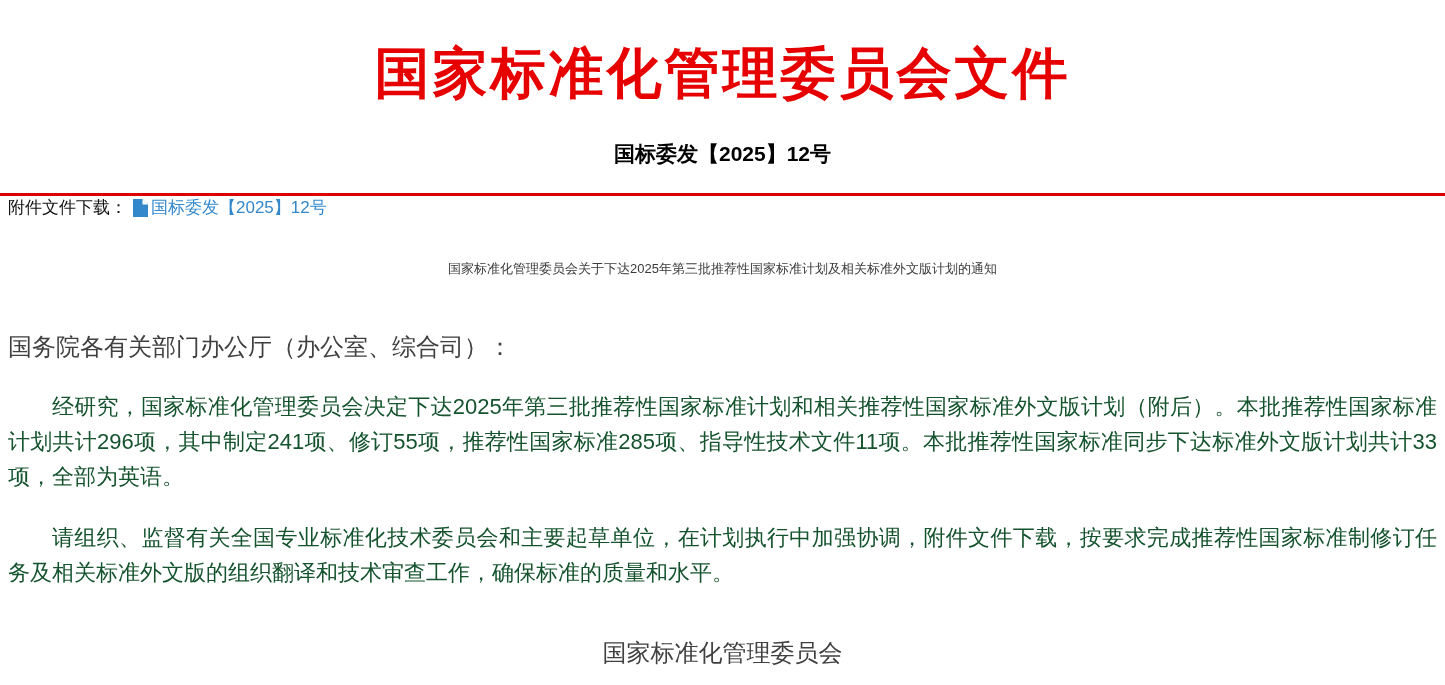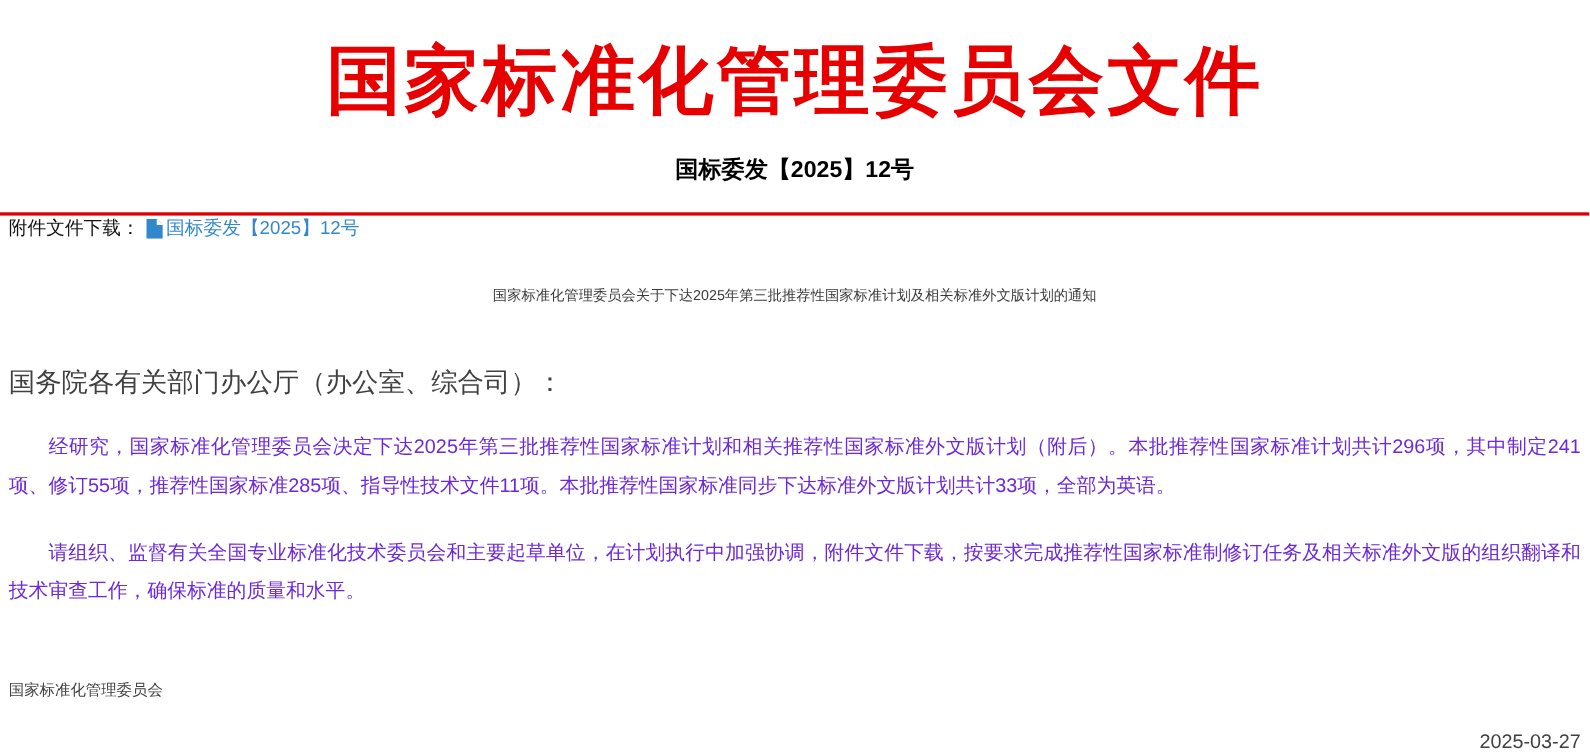--- a/index.html
+++ b/index.html
@@ -13,23 +13,23 @@
   }
   .page {
     width: 1445px;
     height: 685px;
     padding: 0 8px;
   }
   
   .doc-title {
     padding-top: 38px;
     text-align: center;
-    font-family: Liberation Serif, serif;
+    font-family: Liberation Sans, sans-serif;
     font-weight: bold;
-    font-size: 68px;
+    font-size: 55px;
     line-height: 70px;
     color: #e60000;
     letter-spacing: 3px;
   }
   .doc-number {
     margin-top: 32px;
     text-align: center;
     font-size: 21px;
     font-weight: bold;
     color: #000000;
@@ -69,30 +69,30 @@
     font-weight: normal;
     color: #3a3a3a;
   }
   .addressee {
     margin-top: 53px;
     font-size: 24px;
     color: #404040;
   }
   .body-paragraph {
     margin-top: 26px;
-    font-size: 18px;
+    font-size: 22px;
     line-height: 35px;
-    color: #6d28d9;
+    color: #14532d;
     text-indent: 2em;
     text-align: justify;
   }
   .signature {
-    margin-top: 64px;
-    text-align: left;
-    font-size: 14px;
+    margin-top: 47px;
+    text-align: center;
+    font-size: 24px;
     color: #404040;
   }
   .doc-date {
     margin-top: 27px;
     text-align: right;
     font-size: 18px;
     color: #404040;
   }
 </style>
 </head>

